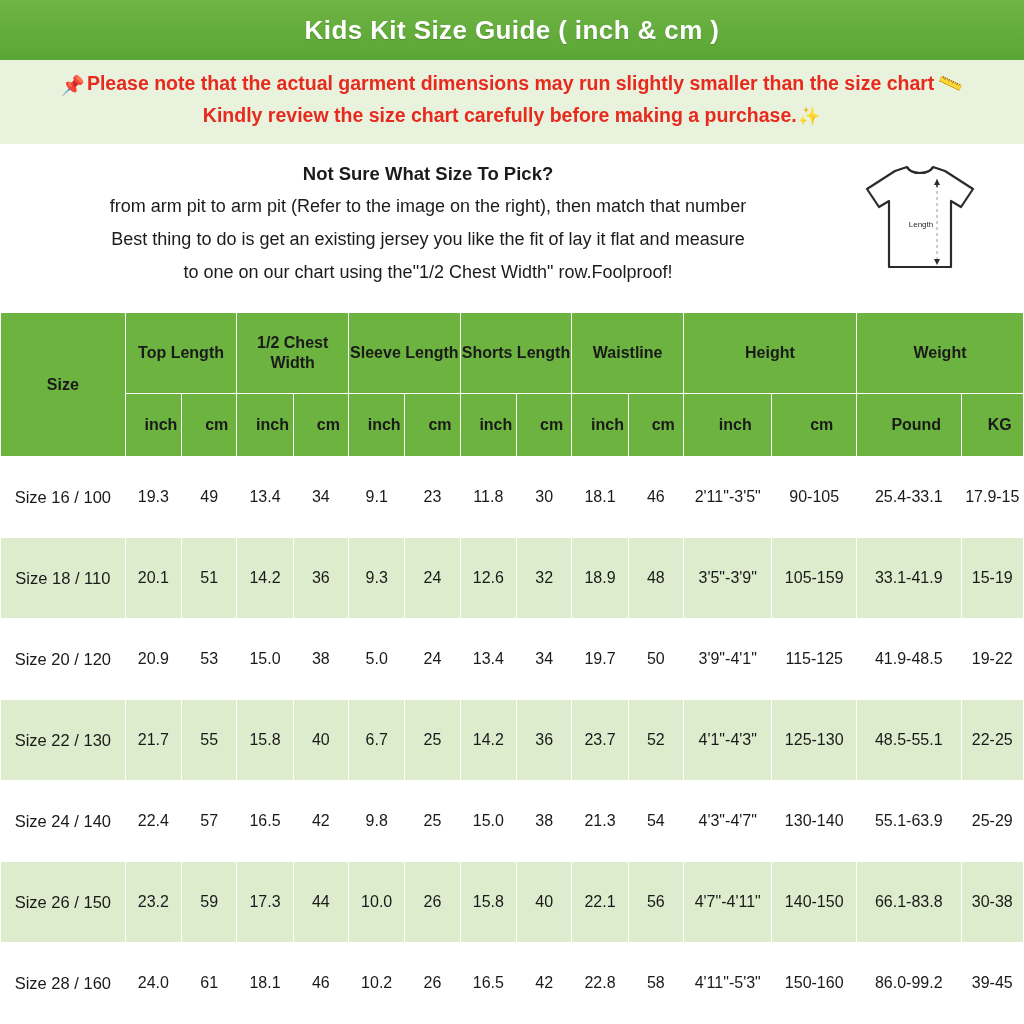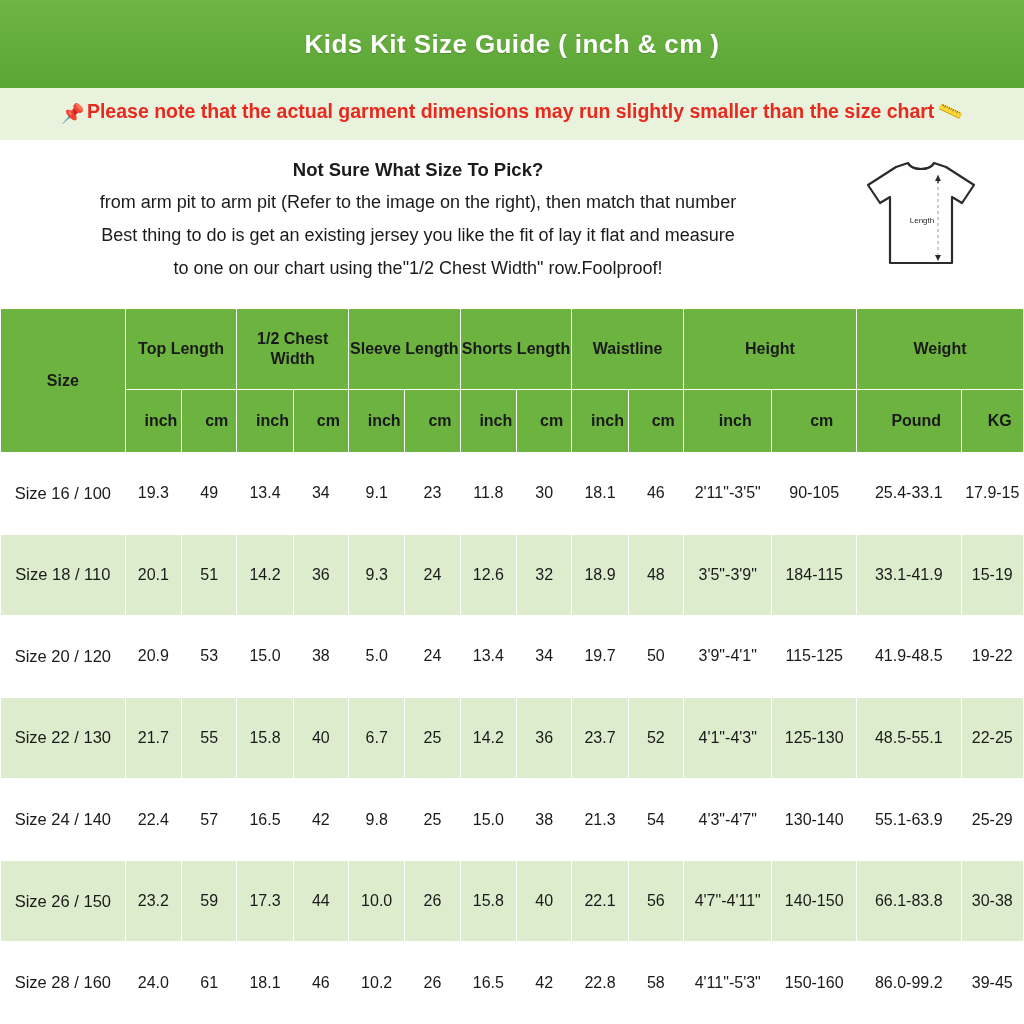--- a/index.html
+++ b/index.html
@@ -18,21 +18,21 @@
     height: 1024px;
     display: flex;
     flex-direction: column;
     background: #ffffff;
   }
 
   
   .title-bar {
     background: #6cb33f;
     background: linear-gradient(#6fb444, #5aa635);
-    height: 88px;
+    height: 60px;
     display: flex;
     align-items: center;
     justify-content: center;
     flex: none;
   }
   .title-bar .title {
     color: #ffffff;
     font-size: 26px;
     font-weight: bold;
     letter-spacing: .4px;
@@ -91,24 +91,24 @@
     line-height: 33px;
     padding-left: 16px;
   }
   .help-text .headline {
     font-weight: bold;
     font-size: 18.5px;
   }
   .shirt-wrap {
     flex: none;
     width: 160px;
-    padding-right: 44px;
+    padding-right: 24px;
     display: flex;
     align-items: flex-start;
-    justify-content: flex-end;
+    justify-content: center;
     padding-top: 8px;
   }
 
   
   .table-wrap {
     flex: 1 1 auto;
     overflow: hidden;
   }
   table.size-table {
     width: 100%;
@@ -153,20 +153,23 @@
 
 <div class="page">
 
   <div class="title-bar">
     <div class="title">Kids Kit Size Guide ( inch &amp; cm )</div>
   </div>
 
   <div class="note-band">
     <div class="note-line">
       <span class="pin-icon">📌</span><span>Please note that the actual garment dimensions may run slightly smaller than the size chart</span><span class="ruler-icon">📏</span>
+    </div>
+    <div class="note-line">
+      <span>Kindly review the size chart carefully before making a purchase.</span><span class="sparkle-icon">✨</span>
     </div>
   </div>
 
   <div class="help-band">
     <div class="help-text">
       <div class="headline">Not Sure What Size To Pick?</div>
       <div>from arm pit to arm pit (Refer to the image on the right), then match that number</div>
       <div>Best thing to do is get an existing jersey you like the fit of lay it flat and measure</div>
       <div>to one on our chart using the"1/2 Chest Width" row.Foolproof!</div>
     </div>
@@ -254,21 +257,21 @@
           <td>51</td>
           <td>14.2</td>
           <td>36</td>
           <td>9.3</td>
           <td>24</td>
           <td>12.6</td>
           <td>32</td>
           <td>18.9</td>
           <td>48</td>
           <td>3'5"-3'9"</td>
-          <td>184-115</td>
+          <td>105-159</td>
           <td>33.1-41.9</td>
           <td>15-19</td>
         </tr>
         <tr>
           <td class="sizecol">Size 20 / 120</td>
           <td>20.9</td>
           <td>53</td>
           <td>15.0</td>
           <td>38</td>
           <td>5.0</td>

